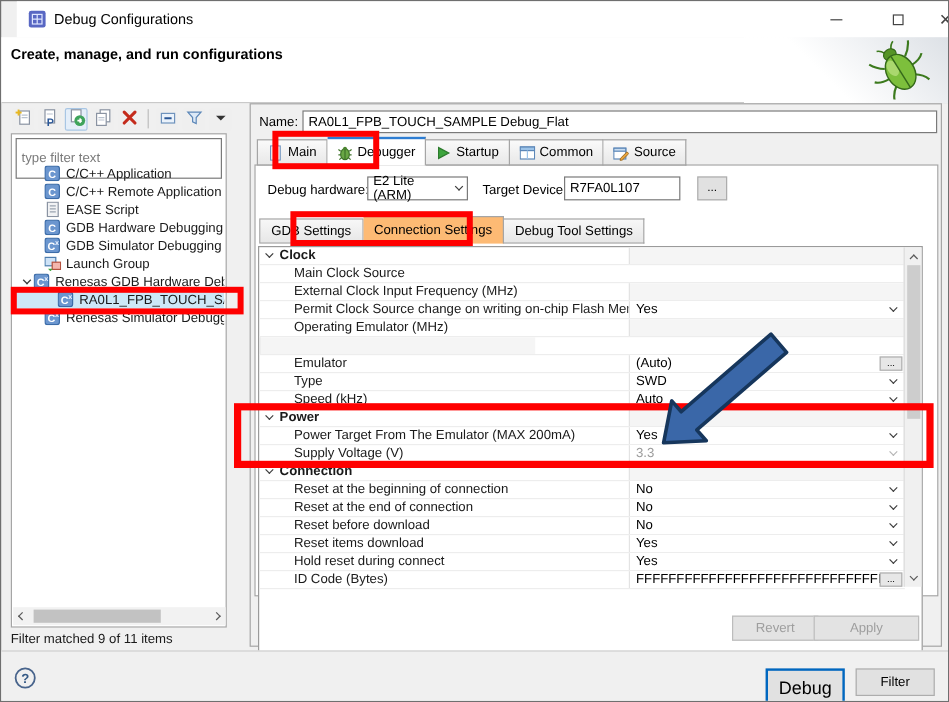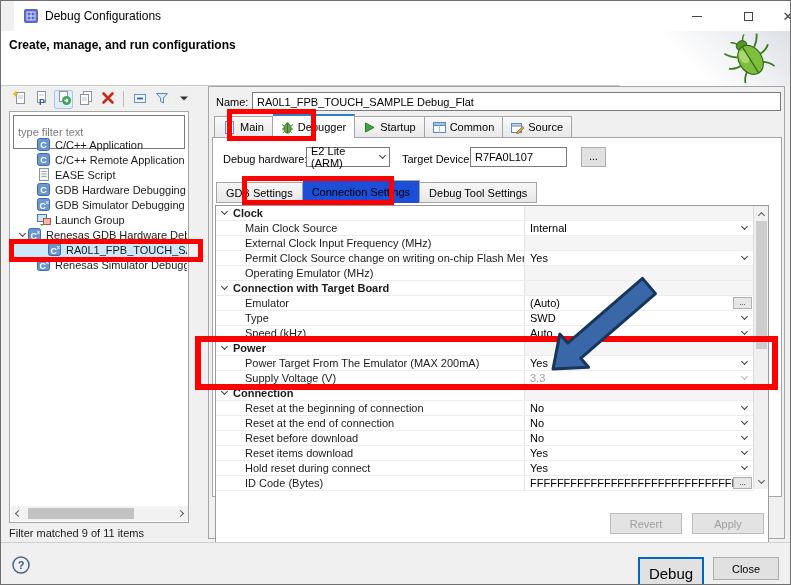--- a/index.html
+++ b/index.html
@@ -52,42 +52,42 @@
   #content{position:absolute;left:3px;top:50px;width:570px;height:360px;background:#fff;border:1px solid #a5a5a5;}
   #dh-label{position:absolute;left:14px;top:66px;font-size:11px;}
   #dh-select{position:absolute;left:97px;top:60px;width:84px;height:20px;border:1px solid #7a7a7a;background:#fff;font-size:11px;display:flex;align-items:center;padding:0 4px;}
   #dh-select .cv{margin-left:auto;}
   #td-label{position:absolute;left:193px;top:66px;font-size:11px;}
   #td-input{position:absolute;left:261px;top:60px;width:97px;height:20px;border:1px solid #7a7a7a;font-size:11px;padding:1px 4px;outline:none;}
   #td-browse{position:absolute;left:372px;top:60px;width:25px;height:20px;background:#e1e1e1;border:1px solid #adadad;font-size:10px;line-height:1;}
   #subtabbar{position:absolute;left:7px;top:93px;height:23px;display:flex;align-items:flex-end;}
   .subtab{height:21px;display:flex;align-items:center;padding:0 9px;font-size:11px;background:linear-gradient(#f7f7f7,#e7e7e7);border:1px solid #a5a5a5;border-left-width:0;}
   .subtab:first-child{border-left-width:1px;}
-  .subtab.sel{height:23px;background:#1d4ed8;border-bottom:none;z-index:3;}
+  .subtab.sel{height:23px;background:#fdba74;border-bottom:none;z-index:3;}
   
   #ptable{position:absolute;left:6px;top:118px;width:554px;height:366px;border:1px solid #9a9a9a;background:#fff;overflow:hidden;}
   #prows{position:absolute;left:0;top:0;width:538px;}
   .trow{display:flex;height:15px;border-bottom:1px solid #ededed;}
   .tname{width:308px;display:flex;align-items:center;font-size:11px;white-space:nowrap;overflow:hidden;color:#1a1a1a;}
   .trow.sec .tname{font-weight:bold;padding-left:6px;gap:6px;}
   .trow.prop .tname{padding-left:29px;}
   .tval{position:relative;width:230px;border-left:1px solid #e3e3e3;display:flex;align-items:center;font-size:11px;padding-left:5px;background:#fff;white-space:nowrap;overflow:hidden;}
   .tval.gray{background:#f5f5f5;}
   .tval .dis{color:#9b9b9b;}
   .tval .cv{position:absolute;right:7px;top:6px;}
   .tval .cv.dim{border-color:#b5b5b5;}
   .mini{position:absolute;right:2px;top:1px;width:19px;height:12px;background:#e7e7e7;border:1px solid #b0b0b0;font-size:8px;line-height:6px;padding:0;}
   #vscroll{position:absolute;right:0;top:0;width:15px;height:283px;background:#f0f0f0;border-left:1px solid #dcdcdc;}
   #vthumb{position:absolute;left:2px;top:15px;width:11px;height:128px;background:#cdcdcd;}
   #vscroll .sb-arrow{position:absolute;left:0;width:15px;}
   
   .btn{font-size:11px;border:1px solid #adadad;background:#e1e1e1;}
   .btn:disabled,.btn.disabled{background:#e3e3e3;border-color:#bcbcbc;color:#9e9e9e;}
   #revert-btn{position:absolute;left:401px;top:426px;width:72px;height:21px;}
-  #apply-btn{position:absolute;left:483px;top:426px;width:72px;height:21px;}
+  #apply-btn{position:absolute;left:469px;top:426px;width:88px;height:21px;}
   
   #footer{position:absolute;left:0;top:541px;width:100%;height:44px;background:#f0f0f0;border-top:1px solid #cfcfcf;}
   #help-btn{position:absolute;left:10px;top:12px;width:20px;height:20px;background:transparent;border:none;padding:0;}
   #debug-btn{position:absolute;left:637px;top:14px;width:66px;height:33px;font-size:15px;background:#e1e1e1;border:2px solid #0067c0;}
   #close-btn{position:absolute;left:712px;top:14px;width:66px;height:23px;font-size:11px;background:#e1e1e1;border:1px solid #adadad;}
   
   .redbox{position:absolute;border:5px solid #ff0000;z-index:50;pointer-events:none;}
   #anno-power{border-width:6px;}
   #arrow-svg{position:absolute;left:540px;top:265px;z-index:51;pointer-events:none;}
 </style>
@@ -373,45 +373,37 @@
       <div id="prows">
           <div class="trow sec">
             <div class="tname">
               <span class="cv"></span>
               <span>Clock</span>
             </div>
             <div class="tval gray"></div>
           </div>
           <div class="trow prop">
             <div class="tname">Main Clock Source</div>
-            <div class="tval">
-              <span class="vtext">Internal</span>
-              <span class="cv"></span>
-            </div>
           </div>
           <div class="trow prop">
             <div class="tname">External Clock Input Frequency (MHz)</div>
             <div class="tval gray"></div>
           </div>
           <div class="trow prop">
             <div class="tname">Permit Clock Source change on writing on-chip Flash Memory</div>
             <div class="tval">
               <span class="vtext">Yes</span>
               <span class="cv"></span>
             </div>
           </div>
           <div class="trow prop">
             <div class="tname">Operating Emulator (MHz)</div>
             <div class="tval gray"></div>
           </div>
           <div class="trow sec">
-            <div class="tname">
-              <span class="cv"></span>
-              <span>Connection with Target Board</span>
-            </div>
             <div class="tval gray"></div>
           </div>
           <div class="trow prop">
             <div class="tname">Emulator</div>
             <div class="tval">
               <span class="vtext">(Auto)</span>
               <button class="mini">...</button>
             </div>
           </div>
           <div class="trow prop">
@@ -512,21 +504,21 @@
     <button id="revert-btn" class="btn disabled">Revert</button>
     <button id="apply-btn" class="btn disabled">Apply</button>
   </div>
 
   <div id="footer">
     <button id="help-btn"><span id="help-ic"><svg width="20" height="20">
             <circle cx="10" cy="10" r="8" fill="none" stroke="#48648c" stroke-width="1.5"></circle>
             <text x="10" y="14" font-size="11" font-weight="bold" fill="#355a86" text-anchor="middle" font-family="Liberation Serif,serif">?</text>
           </svg></span></button>
     <button id="debug-btn">Debug</button>
-    <button id="close-btn">Close</button>
+    <button id="close-btn">Filter</button>
   </div>
 
   <div class="redbox" id="anno-tree" style="left: 8px; top: 238px; width: 194px; height: 23px; border-color: rgb(255, 0, 0);"></div>
   <div class="redbox" id="anno-tab" style="left: 226px; top: 108px; width: 89px; height: 32px; border-color: rgb(255, 0, 0);"></div>
   <div class="redbox" id="anno-subtab" style="left: 241px; top: 175px; width: 152px; height: 29px; border-color: rgb(255, 0, 0);"></div>
   <div class="redbox" id="anno-power" style="left: 194px; top: 335px; width: 583px; height: 54px; border-color: rgb(255, 0, 0);"></div>
 
   <svg id="arrow-svg" width="125" height="115">
     <polygon id="arrow-poly" points="101.5,12.4 26.7,77.1 18.8,68.1 12,103 47.6,101.3 39.7,92.3 114.5,27.6" stroke-width="3" stroke-linejoin="round" fill="#3a67a8" stroke="#16365c"></polygon>
   </svg>

